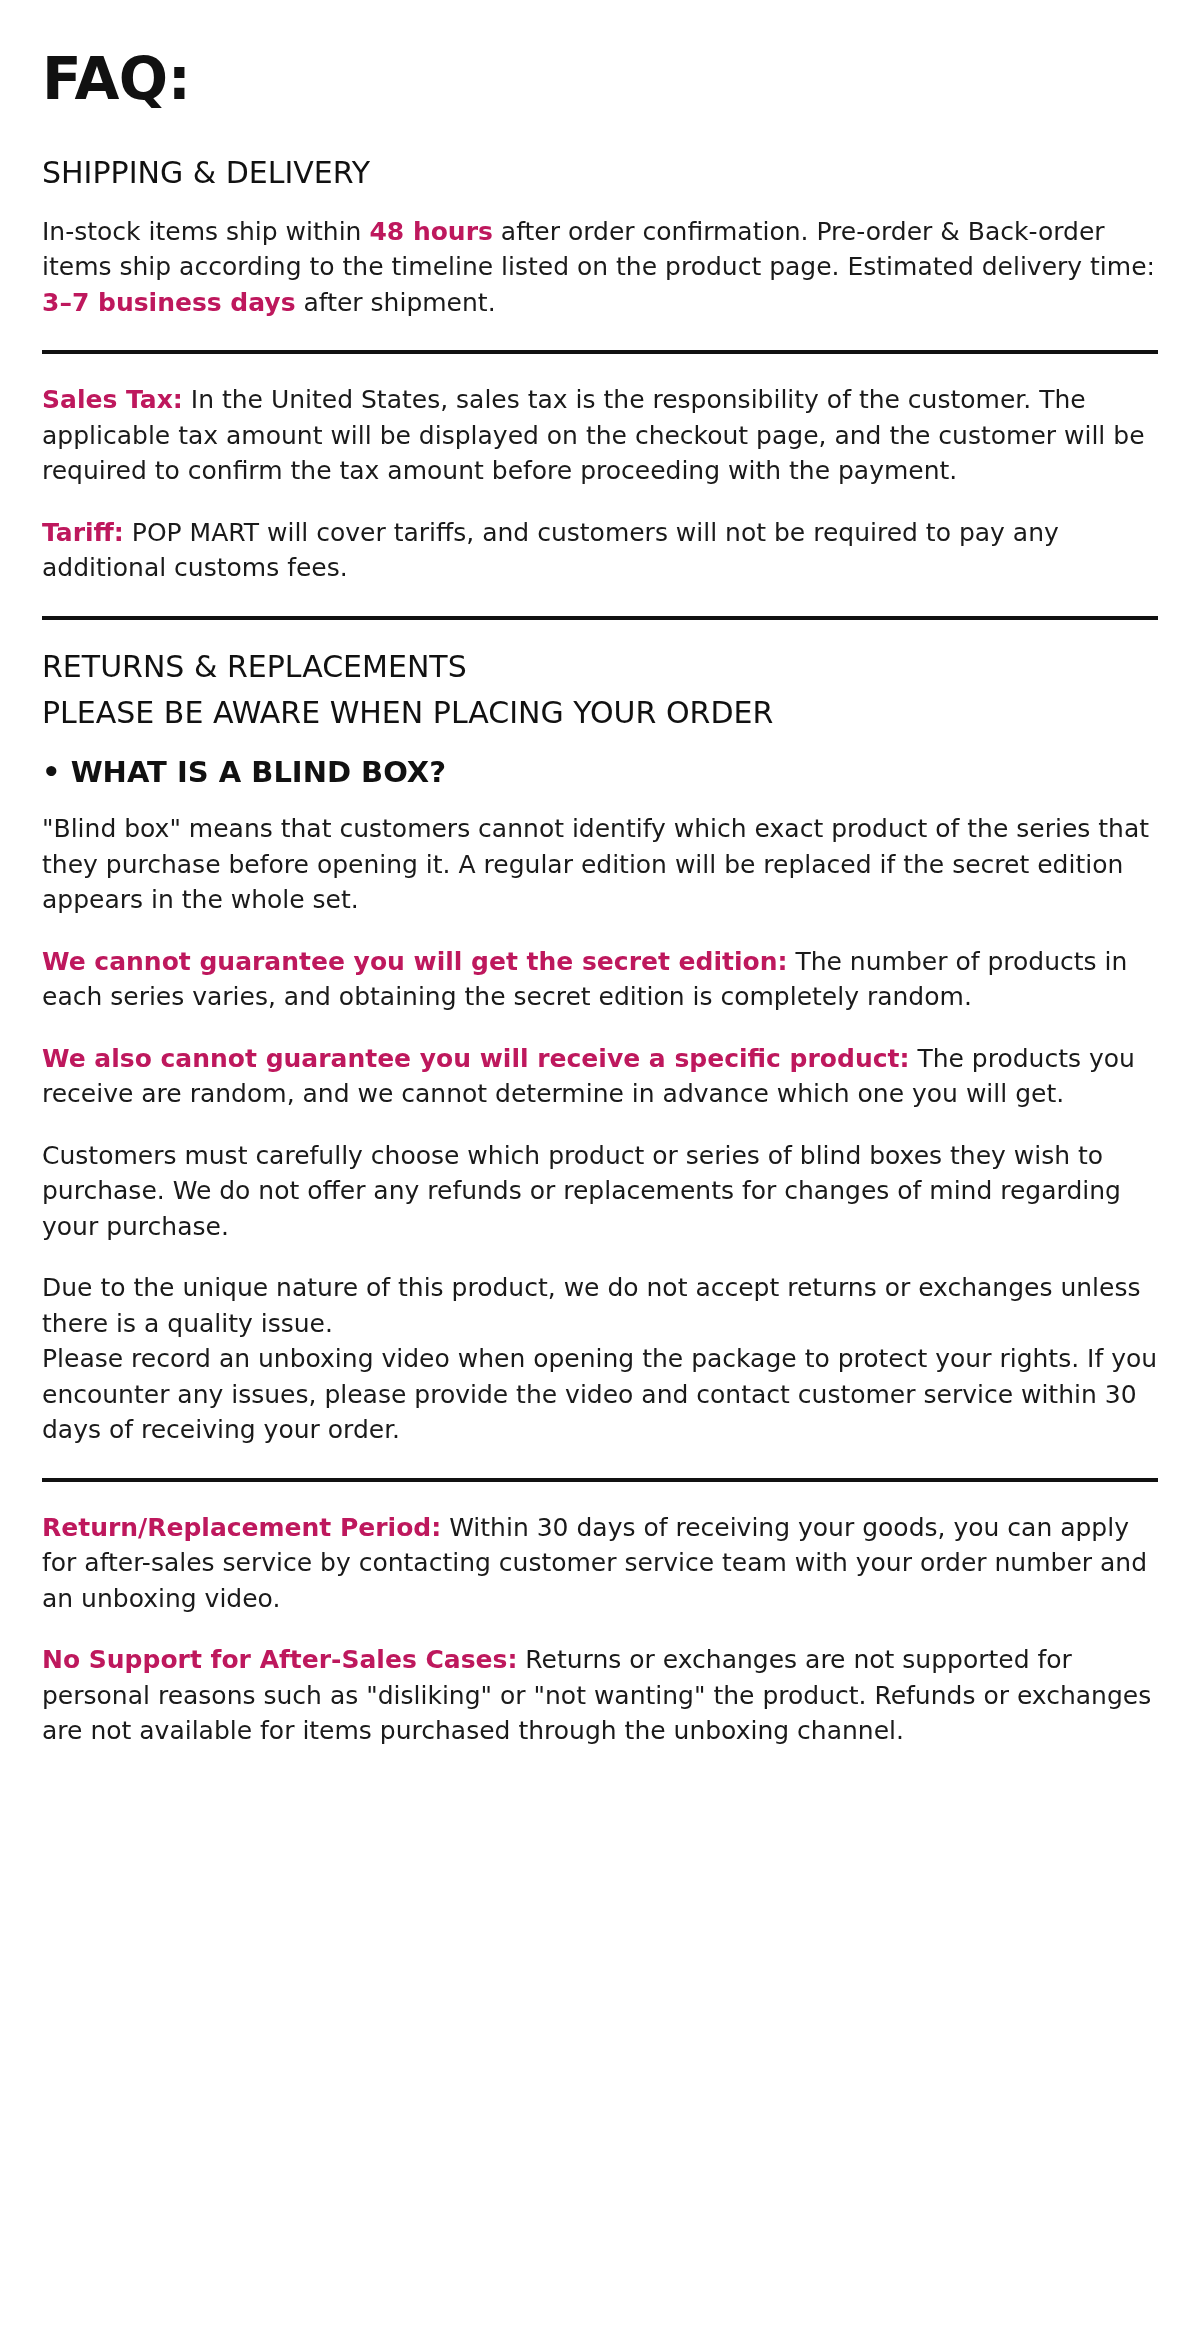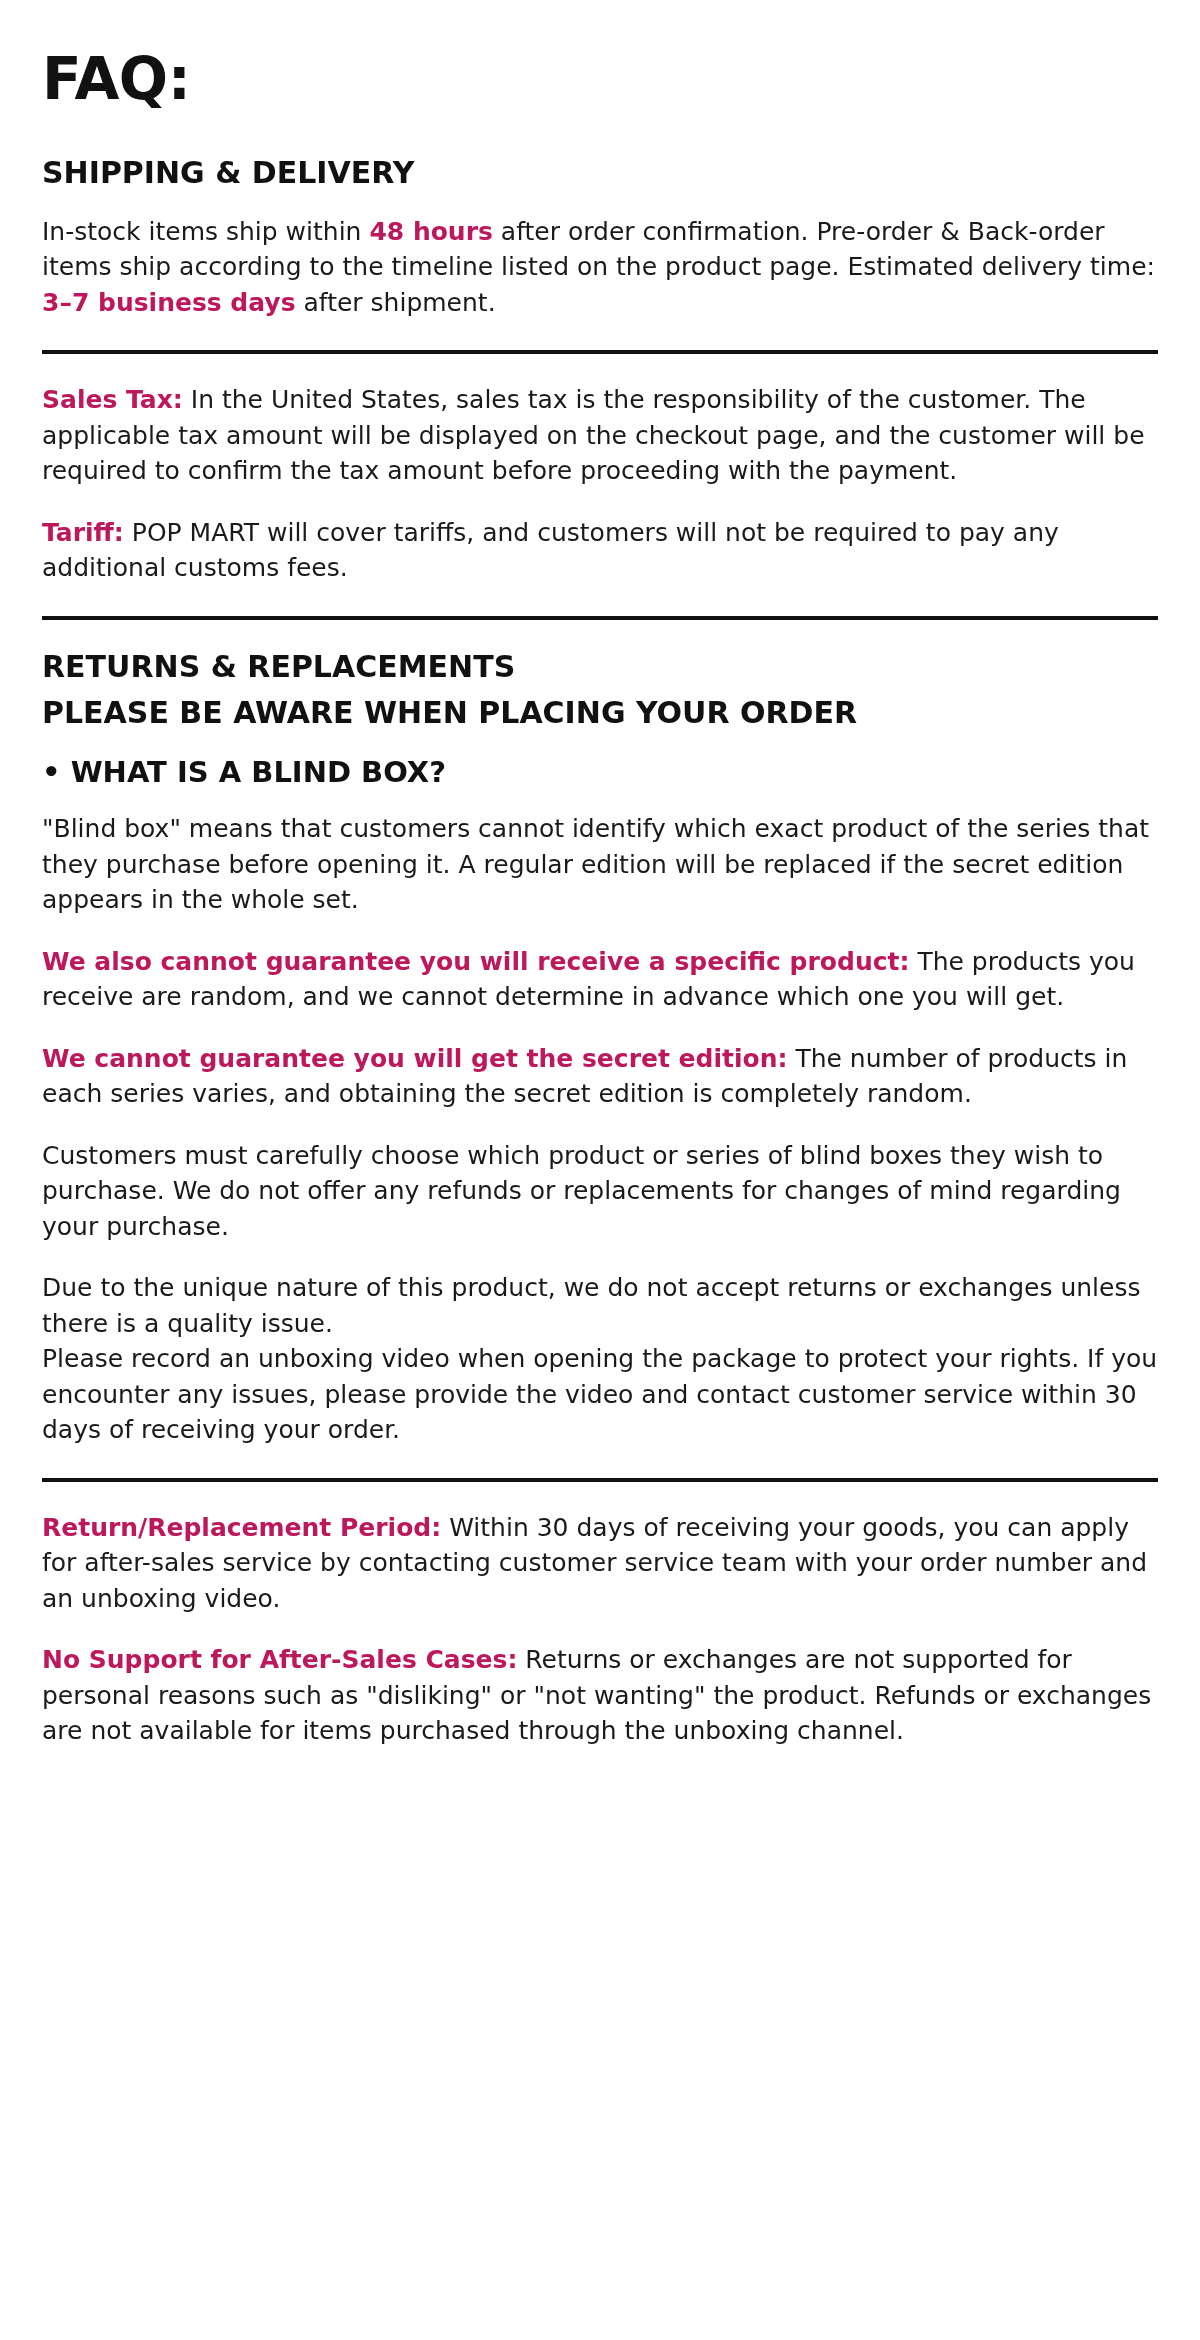--- a/index.html
+++ b/index.html
@@ -24,21 +24,21 @@
     font-weight: 800;
     letter-spacing: -0.5px;
     margin: 0 0 46px 0;
     line-height: 1.0;
   }
   .section {
     margin: 0;
   }
   .section-heading {
     font-size: 30px;
-    font-weight: 700;
+    font-weight: 400;
     letter-spacing: 0px;
     line-height: 1.25;
     margin: 0 0 22px 0;
   }
   .section-heading .line2 {
     display: block;
     margin-top: 9px;
   }
   p.body {
     font-size: 25px;
@@ -92,23 +92,23 @@
 
   <section class="section">
     <h2 class="section-heading">
       <span>RETURNS &amp; REPLACEMENTS</span>
       <span class="line2">PLEASE BE AWARE WHEN PLACING YOUR ORDER</span>
     </h2>
 
     <h3 class="bullet-heading">• WHAT IS A BLIND BOX?</h3>
     <p class="body">"Blind box" means that customers cannot identify which exact product of the series that they purchase before opening it. A regular edition will be replaced if the secret edition appears in the whole set.</p>
 
+    <p class="body"><b>We cannot guarantee you will get the secret edition:</b><span> The number of products in each series varies, and obtaining the secret edition is completely random.</span></p>
+
     <p class="body"><b>We also cannot guarantee you will receive a specific product:</b><span> The products you receive are random, and we cannot determine in advance which one you will get.</span></p>
-
-    <p class="body"><b>We cannot guarantee you will get the secret edition:</b><span> The number of products in each series varies, and obtaining the secret edition is completely random.</span></p>
 
     <p class="body">Customers must carefully choose which product or series of blind boxes they wish to purchase. We do not offer any refunds or replacements for changes of mind regarding your purchase.</p>
 
     <div class="tight">
       <p class="body">Due to the unique nature of this product, we do not accept returns or exchanges unless there is a quality issue.</p>
       <p class="body">Please record an unboxing video when opening the package to protect your rights. If you encounter any issues, please provide the video and contact customer service within 30 days of receiving your order.</p>
     </div>
   </section>
 
   <hr class="divider">

